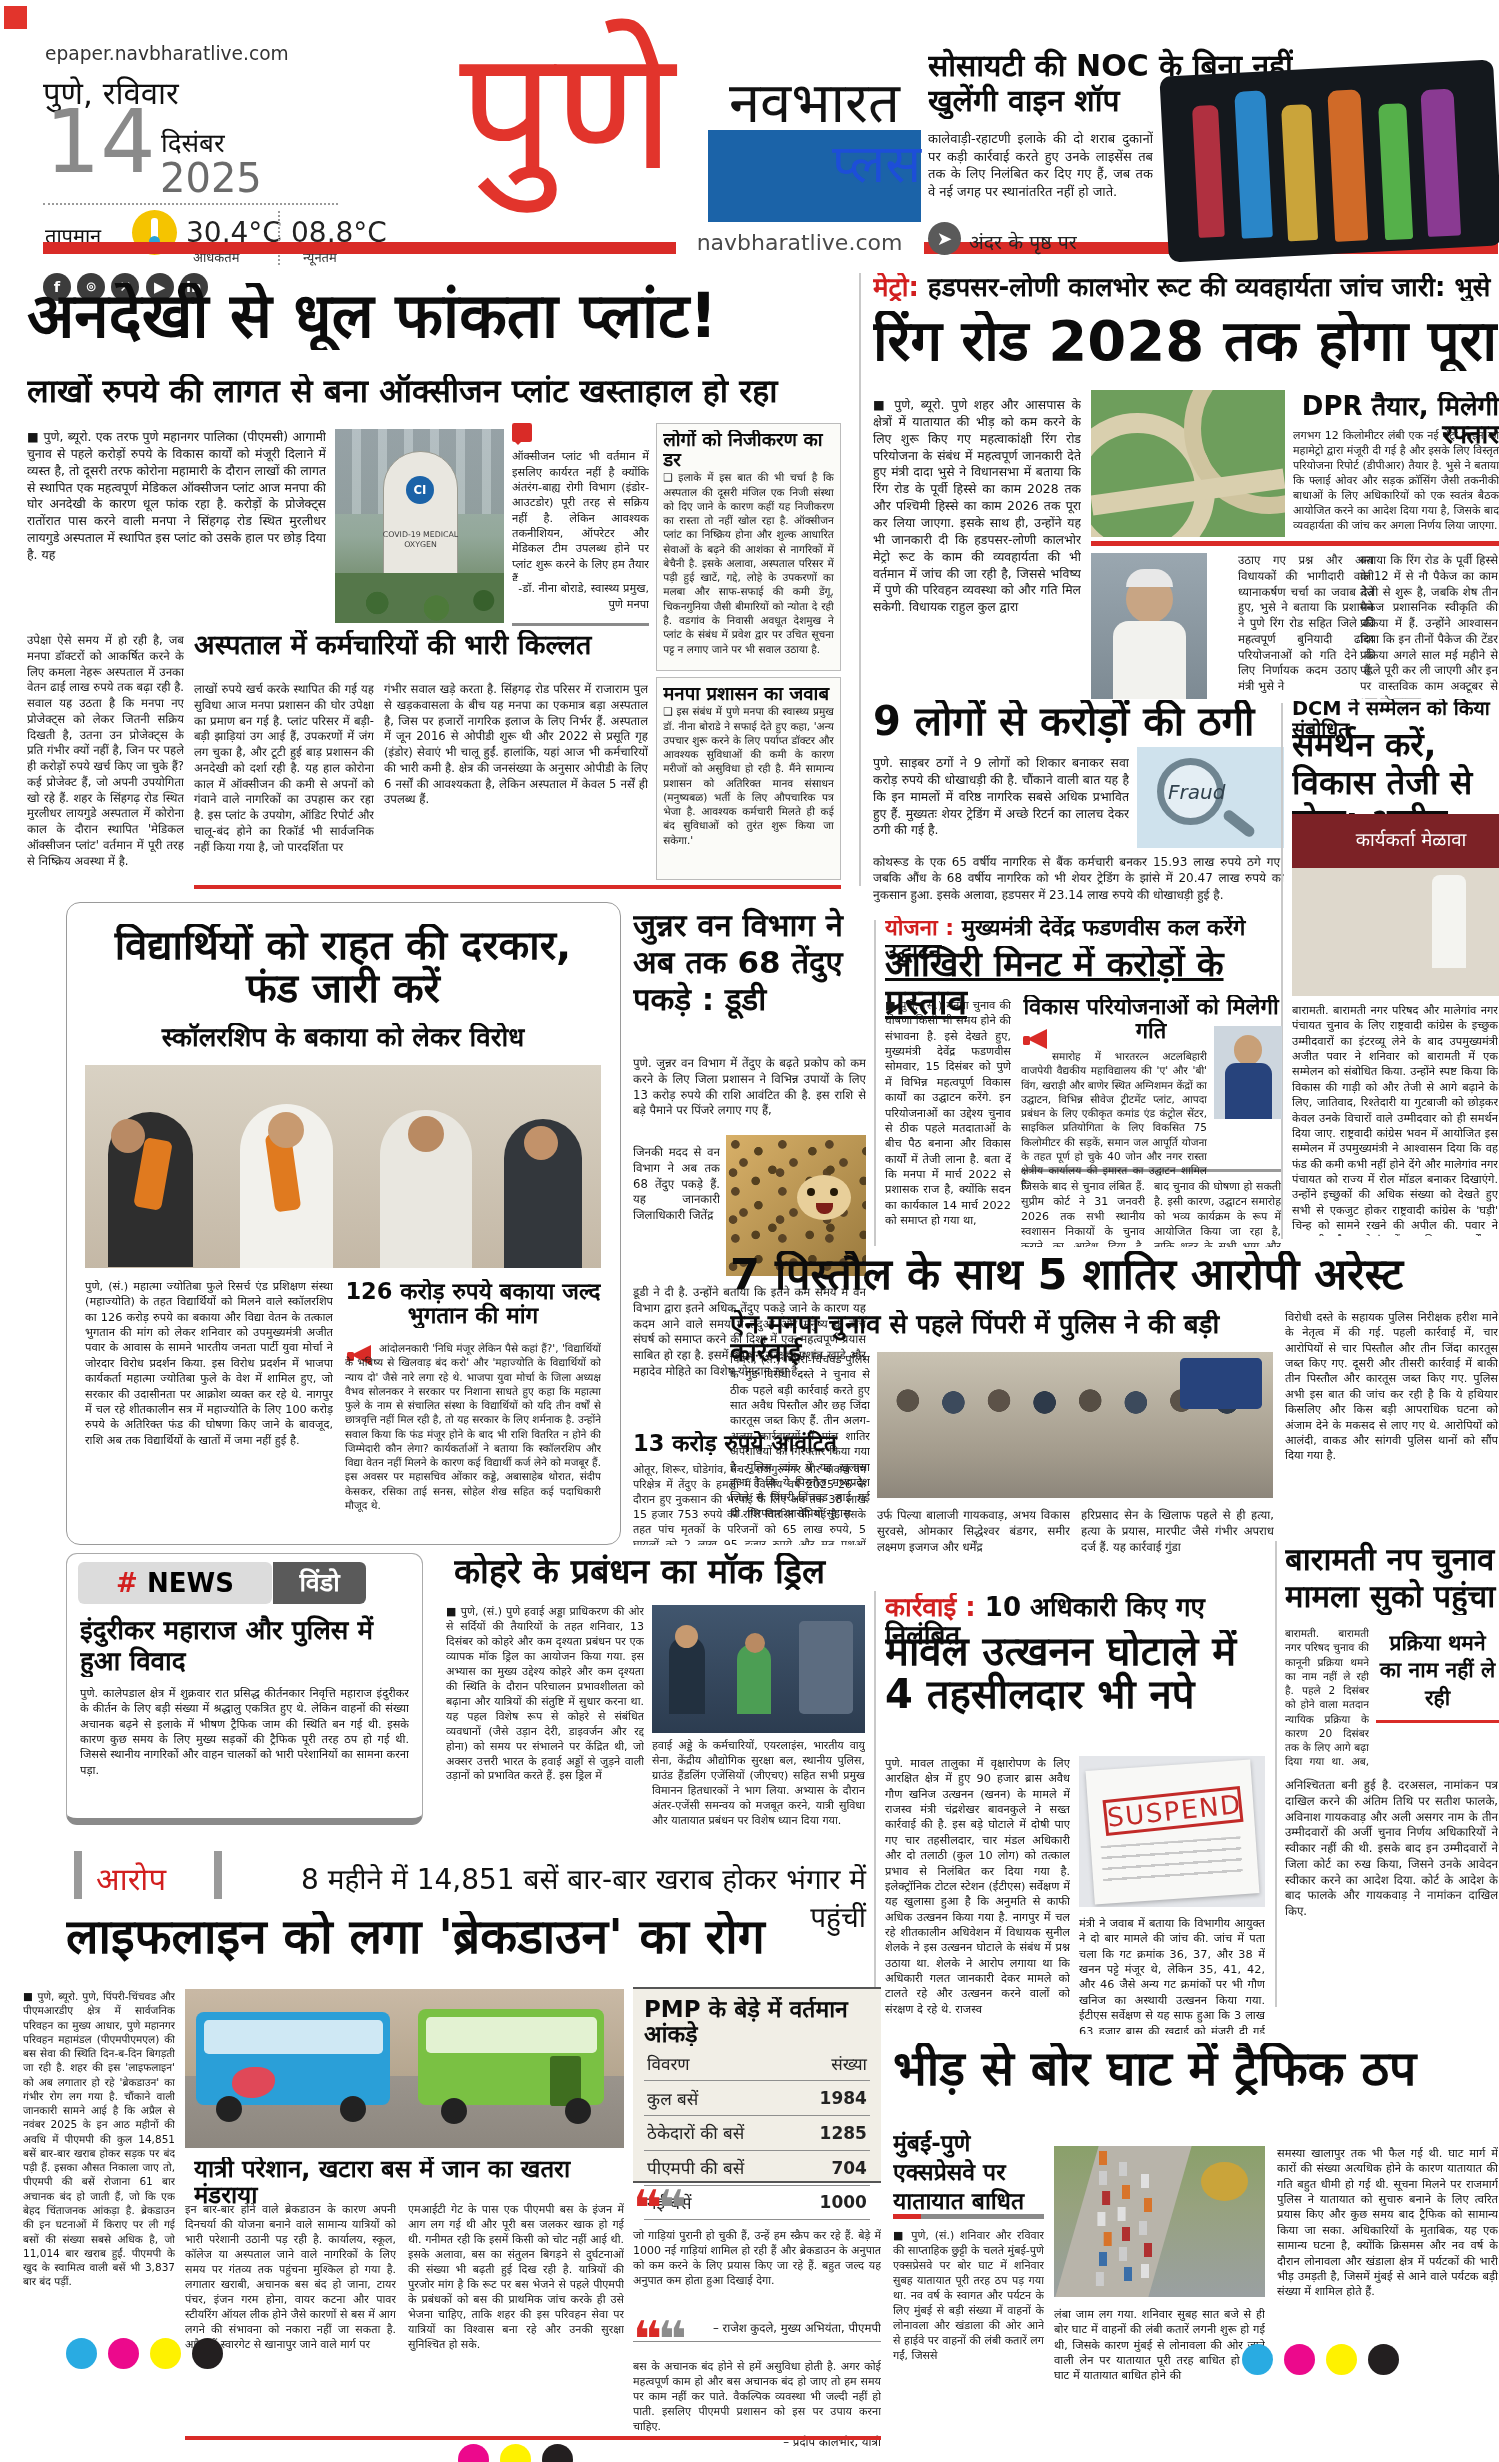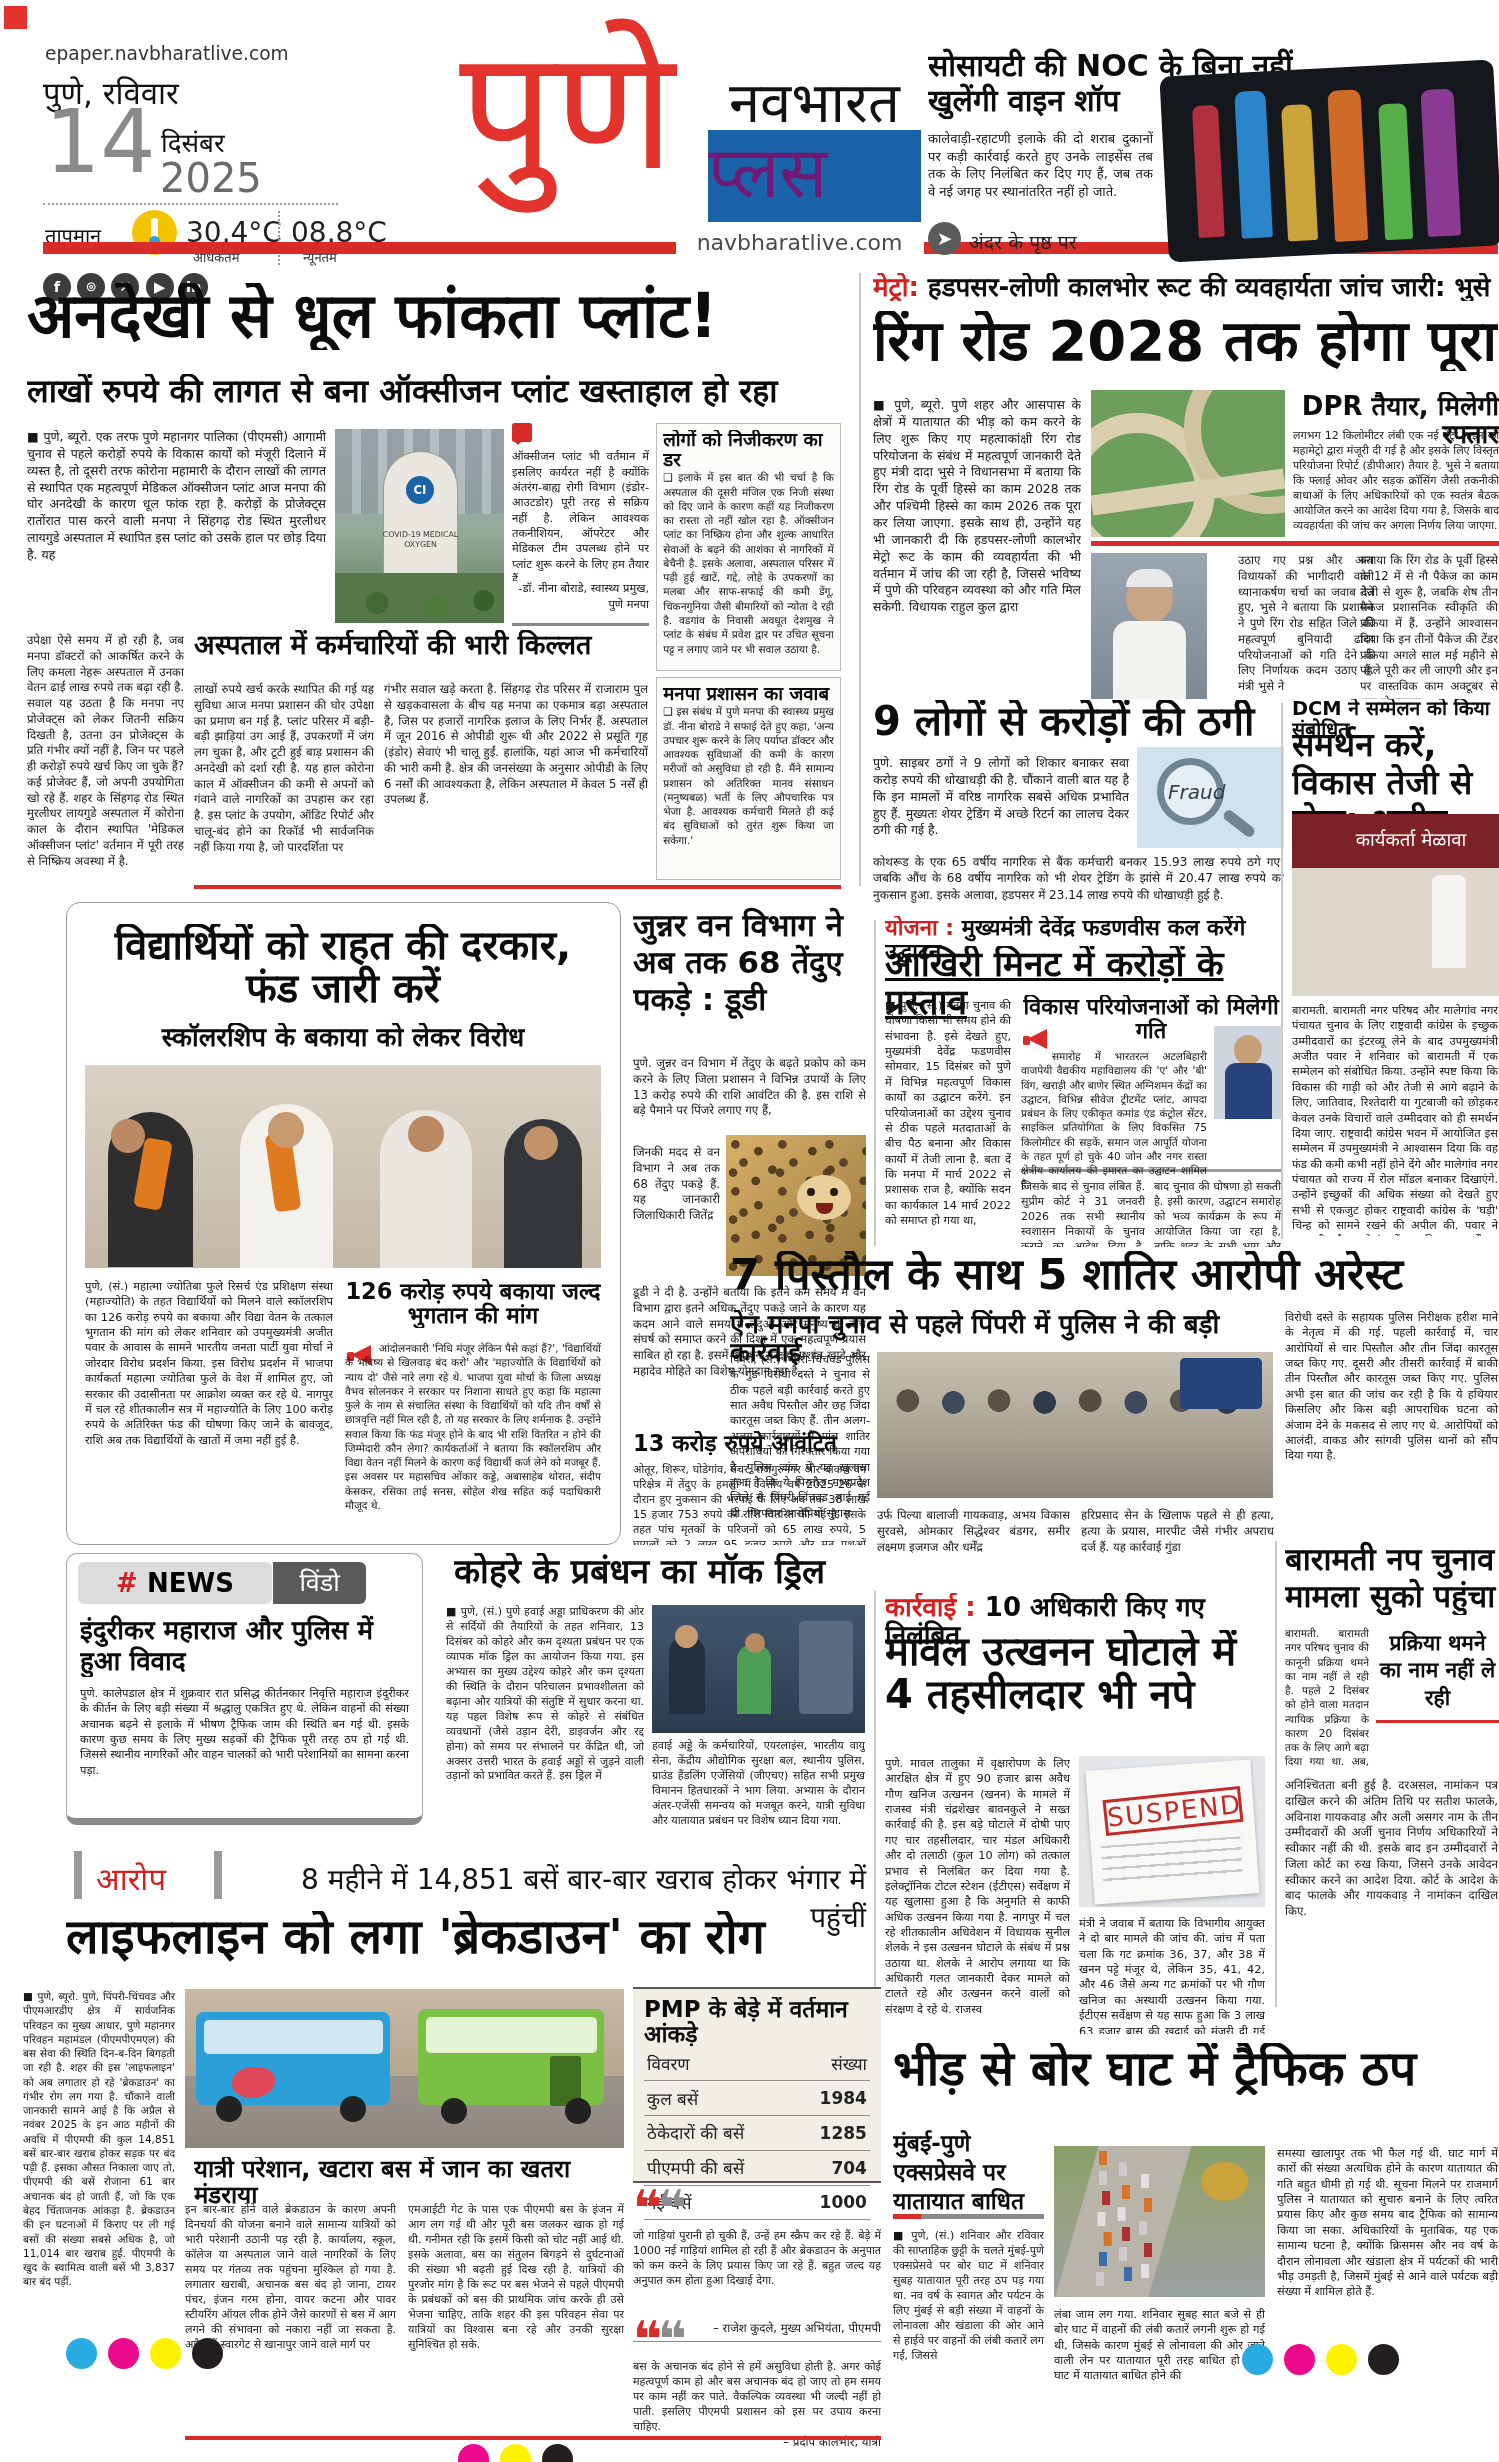--- a/index.html
+++ b/index.html
@@ -50,21 +50,21 @@
   <div class="abs" style="left:278px;top:211px;height:54px;border-left:2.3px dotted #9a9a9a;"></div>
   <div class="abs b" style="left:291px;top:216px;font-size:28px;color:#222;">08.8°C</div>
   <div class="abs" style="left:303px;top:248px;font-size:13px;color:#333;">न्यूनतम</div>
   <div class="abs" style="left:43px;top:273px;">
     <span class="soc">f</span><span class="soc">⌾</span><span class="soc">✕</span><span class="soc">▶</span><span class="soc">in</span>
   </div>
 
   <div class="abs b" style="left:431px;top:23px;width:272px;font-size:167px;color:#e2342c;line-height:1.05;text-align:center;">पुणे</div>
   <div class="abs b" style="left:708px;top:62px;width:213px;font-size:56px;color:#121212;text-align:center;">नवभारत</div>
   <div class="abs" style="left:708px;top:130px;width:213px;height:92px;background:#1b63a8;"></div>
-  <div class="abs b" style="left:708px;top:137px;width:213px;font-size:71px;color:#701a75;text-align:left;line-height:1;">प्लस</div>
+  <div class="abs b" style="left:708px;top:137px;width:213px;font-size:53px;color:#1d4ed8;text-align:right;line-height:1;">प्लस</div>
   <div class="abs" style="left:683px;top:230px;width:233px;font-size:22px;color:#4a4a4a;text-align:center;">navbharatlive.com</div>
   <div class="abs rule-red" style="left:43px;top:242px;width:633px;height:12.4px;"></div>
   <div class="abs rule-red" style="left:924px;top:242px;width:574px;height:12.4px;"></div>
 
   <div class="abs hl" style="left:928px;top:48px;width:365px;font-size:30px;line-height:1.18;">सोसायटी की NOC के बिना नहीं खुलेंगी वाइन शॉप</div>
   <div class="abs bt" style="left:928px;top:130px;width:225px;height:116px;font-size:13px;">कालेवाड़ी-रहाटणी इलाके की दो शराब दुकानों पर कड़ी कार्रवाई करते हुए उनके लाइसेंस तब तक के लिए निलंबित कर दिए गए हैं, जब तक वे नई जगह पर स्थानांतरित नहीं हो जाते.</div>
   <div class="ph" style="left:1164px;top:68px;width:334px;height:186px;background:#14181d;border-radius:11px;transform:rotate(-3deg);">
     <span class="abs" style="left:31px;top:31px;width:26px;height:132px;background:#b03040;border-radius:7.8px 7.8px 3.1px 3.1px;"></span>
     <span class="abs" style="left:74px;top:19.4px;width:31px;height:147px;background:#2a86c8;border-radius:9.3px 9.3px 3.1px 3.1px;"></span>
     <span class="abs" style="left:120px;top:35px;width:29.5px;height:136px;background:#caa43a;border-radius:9.3px 9.3px 3.1px 3.1px;"></span>
@@ -209,21 +209,21 @@
     <span class="abs" style="left:303px;top:6.2px;width:82px;height:51px;background:#27437c;border-radius:4.7px;"></span>
   </div>
   <div class="abs bt" style="left:877px;top:1508px;width:193px;height:92px;font-size:11.6px;">उर्फ पिल्या बालाजी गायकवाड़, अभय विकास सुरवसे, ओमकार सिद्धेश्वर बंडगर, समीर लक्ष्मण इजगज और धर्मेंद्र</div>
   <div class="abs bt" style="left:1081px;top:1508px;width:193px;height:92px;font-size:11.6px;">हरिप्रसाद सेन के खिलाफ पहले से ही हत्या, हत्या के प्रयास, मारपीट जैसे गंभीर अपराध दर्ज हैं. यह कार्रवाई गुंडा</div>
   <div class="abs bt" style="left:1285px;top:1310px;width:213px;height:219px;font-size:11.3px;">विरोधी दस्ते के सहायक पुलिस निरीक्षक हरीश माने के नेतृत्व में की गई. पहली कार्रवाई में, चार आरोपियों से चार पिस्तौल और तीन जिंदा कारतूस जब्त किए गए. दूसरी और तीसरी कार्रवाई में बाकी तीन पिस्तौल और कारतूस जब्त किए गए. पुलिस अभी इस बात की जांच कर रही है कि ये हथियार किसलिए और किस बड़ी आपराधिक घटना को अंजाम देने के मकसद से लाए गए थे. आरोपियों को आलंदी, वाकड और सांगवी पुलिस थानों को सौंप दिया गया है.</div>
 
   <div class="abs" style="left:66px;top:1553px;width:357px;height:272px;border:1.6px solid #aaa;border-radius:11px;border-bottom:7.8px solid #8a8a8a;"></div>
   <div class="abs" style="left:78px;top:1562px;width:194px;height:42px;background:#dcdcdc;border-radius:6.2px;text-align:center;font-size:26px;font-weight:800;line-height:42px;">
     <span class="red">#</span> <span>NEWS</span>
   </div>
-  <div class="abs" style="left:273px;top:1562px;width:93px;height:42px;background:#5a5a5a;border-radius:0 6.2px 6.2px 0;color:#fff;text-align:center;font-size:25px;font-weight:400;line-height:42px;">विंडो</div>
+  <div class="abs" style="left:273px;top:1562px;width:93px;height:42px;background:#5a5a5a;border-radius:0 6.2px 6.2px 0;color:#fff;text-align:center;font-size:25px;font-weight:700;line-height:42px;">विंडो</div>
   <div class="abs hl" style="left:80px;top:1615px;width:329px;font-size:26px;line-height:1.2;">इंदुरीकर महाराज और पुलिस में हुआ विवाद</div>
   <div class="abs bt" style="left:80px;top:1686px;width:329px;height:128px;font-size:11.3px;">पुणे. कालेपडाल क्षेत्र में शुक्रवार रात प्रसिद्ध कीर्तनकार निवृत्ति महाराज इंदुरीकर के कीर्तन के लिए बड़ी संख्या में श्रद्धालु एकत्रित हुए थे. लेकिन वाहनों की संख्या अचानक बढ़ने से इलाके में भीषण ट्रैफिक जाम की स्थिति बन गई थी. इसके कारण कुछ समय के लिए मुख्य सड़कों की ट्रैफिक पूरी तरह ठप हो गई थी. जिससे स्थानीय नागरिकों और वाहन चालकों को भारी परेशानियों का सामना करना पड़ा.</div>
 
   <div class="abs hl" style="left:454px;top:1553px;width:411px;font-size:34px;">कोहरे के प्रबंधन का मॉक ड्रिल</div>
   <div class="abs bt" style="left:446px;top:1605px;width:198px;height:219px;font-size:11px;">■ पुणे, (सं.) पुणे हवाई अड्डा प्राधिकरण की ओर से सर्दियों की तैयारियों के तहत शनिवार, 13 दिसंबर को कोहरे और कम दृश्यता प्रबंधन पर एक व्यापक मॉक ड्रिल का आयोजन किया गया. इस अभ्यास का मुख्य उद्देश्य कोहरे और कम दृश्यता की स्थिति के दौरान परिचालन प्रभावशीलता को बढ़ाना और यात्रियों की संतुष्टि में सुधार करना था. यह पहल विशेष रूप से कोहरे से संबंधित व्यवधानों (जैसे उड़ान देरी, डाइवर्जन और रद्द होना) को समय पर संभालने पर केंद्रित थी, जो अक्सर उत्तरी भारत के हवाई अड्डों से जुड़ने वाली उड़ानों को प्रभावित करते हैं. इस ड्रिल में</div>
   <div class="ph" style="left:652px;top:1605px;width:213px;height:128px;background:linear-gradient(180deg,#41566e,#2c3c50);">
     <span class="abs" style="left:17px;top:31px;width:36px;height:78px;background:#22303f;border-radius:17px 17px 0 0;"></span>
     <span class="abs" style="left:23px;top:20px;width:23px;height:23px;border-radius:50%;background:#c79a70;"></span>
     <span class="abs" style="left:85px;top:39px;width:34px;height:70px;background:#4c9e54;border-radius:15.5px 15.5px 0 0;"></span>
     <span class="abs" style="left:93px;top:28px;width:20px;height:20px;border-radius:50%;background:#b98a62;"></span>

